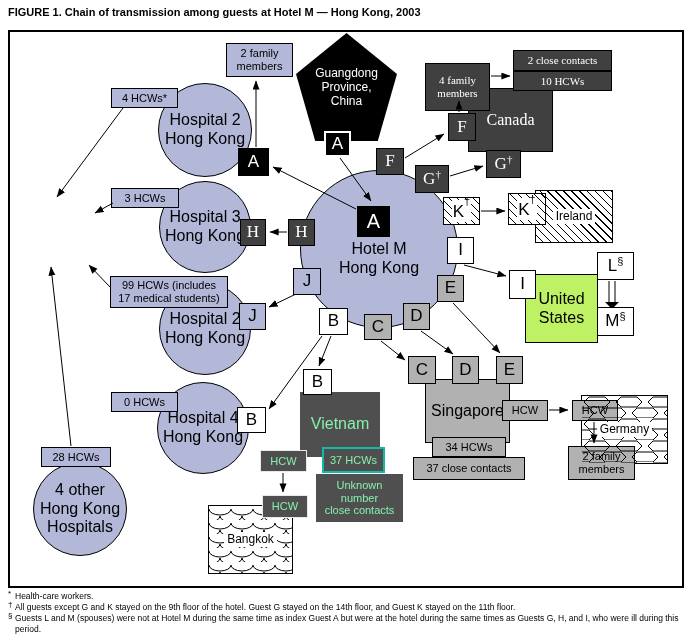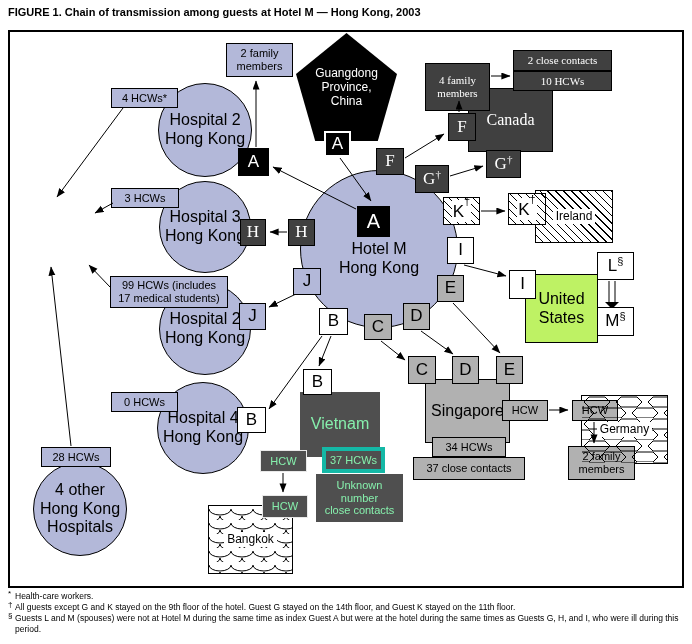--- a/index.html
+++ b/index.html
@@ -86,21 +86,21 @@
 
   <div class="node gry b1 cname" style="left:425px;top:379px;width:85px;height:64px;">Singapore</div>
   <div class="node gry b1" style="left:432px;top:437px;width:74px;height:20px;">34 HCWs</div>
   <div class="node gry b1" style="left:413px;top:457px;width:112px;height:23px;">37 close contacts</div>
   <div class="node gry b1" style="left:502px;top:400px;width:46px;height:21px;">HCW</div>
   <div class="node gry b1" style="left:572px;top:400px;width:46px;height:21px;">HCW</div>
   <div class="node gry b1" style="left:568px;top:446px;width:67px;height:34px;">2 family
 members</div>
 
   <div class="node dk cname" style="left:300px;top:392px;width:80px;height:65px;">Vietnam</div>
-  <div class="node dk" style="left:322px;top:447px;width:63px;height:26px;border:4px solid #14b8a6;">37 HCWs</div>
+  <div class="node dk" style="left:322px;top:447px;width:63px;height:26px;border:2px solid #14b8a6;">37 HCWs</div>
   <div class="node dk" style="left:316px;top:474px;width:87px;height:48px;text-align:center;">Unknown
 number
 close contacts</div>
   <div class="node dk" style="left:260px;top:450px;width:47px;height:22px;border:1px solid #e9e9e9;">HCW</div>
 
   <div class="node b1" style="left:208px;top:505px;width:85px;height:69px;background:#fff;">
     <svg class="fillsvg">
         <rect width="100%" height="100%" fill="url(#scalepat)"></rect>
       </svg>
     <span class="patch">Bangkok</span>

